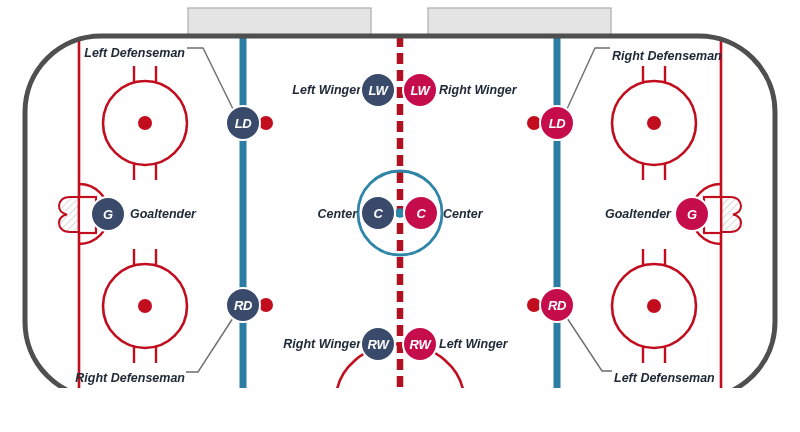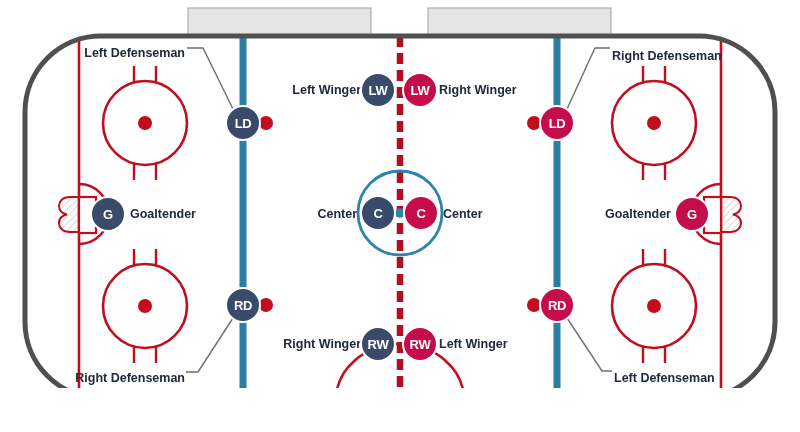--- a/index.html
+++ b/index.html
@@ -1,18 +1,19 @@
 <!DOCTYPE html>
 <html><head>
 <meta charset="utf-8">
 <style>
   html, body { margin: 0; padding: 0; background: #ffffff; }
   .stage {
     width: 800px; height: 388px; position: relative;
     font-family: "Liberation Sans", sans-serif;
+    font-style: italic;
   }
   svg { display: block; }
   .lbl {
     font-family: "Liberation Sans", sans-serif;
     font-weight: bold; font-size: 12.5px; fill: #202A38;
   }
   .marker-text {
     font-family: "Liberation Sans", sans-serif;
     font-weight: bold; font-size: 13px; fill: #ffffff;
     text-anchor: middle; letter-spacing: -0.3px;

